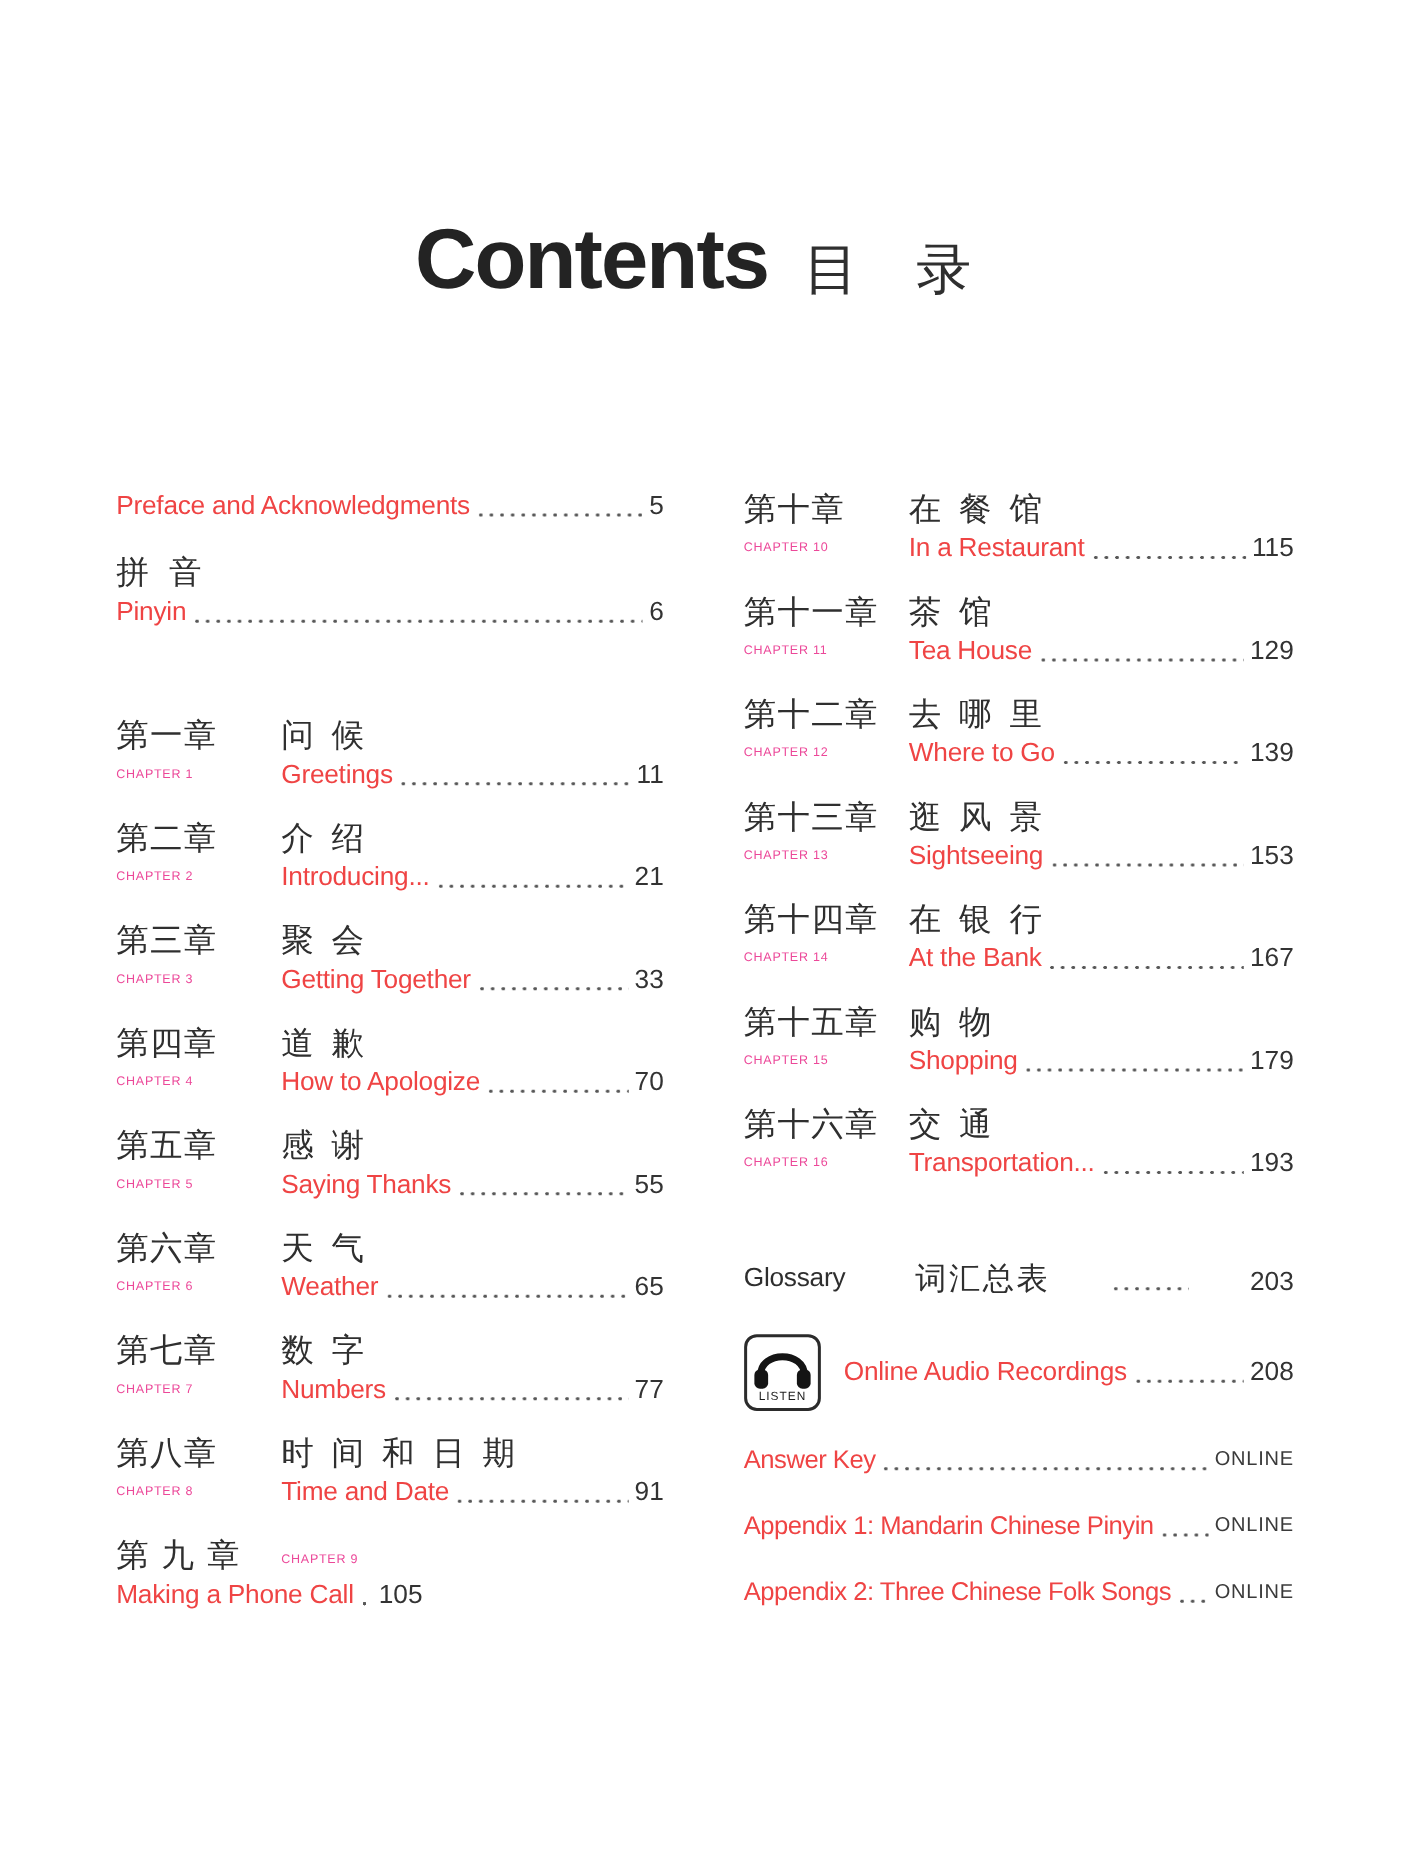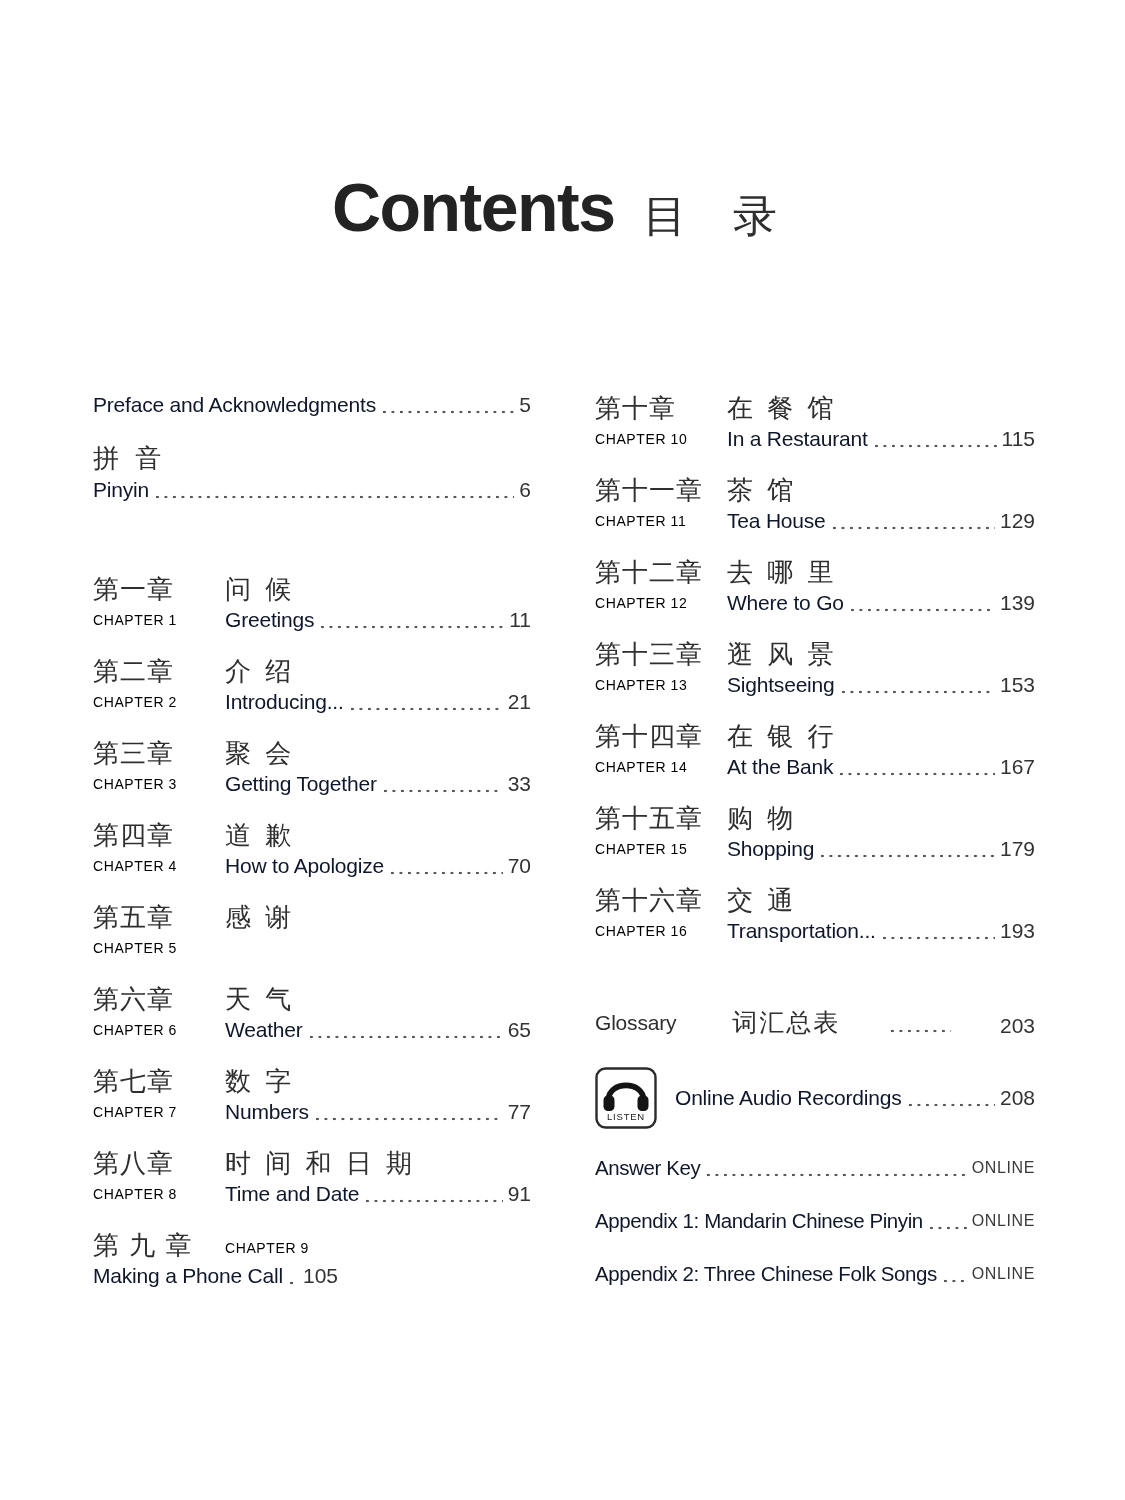--- a/index.html
+++ b/index.html
@@ -21,39 +21,39 @@
     font-family:"DejaVu Serif","Liberation Serif",serif;
     font-size:44px;font-weight:400;letter-spacing:16px;color:#2a2a2a;
     display:inline-block;margin-left:24px;vertical-align:baseline;
   }
   
   .columns{display:flex;margin:145px 90px 0 93px;}
   .col-left{width:438px;flex:none;}
   .col-right{width:440px;flex:none;margin-left:64px;}
   
   .row{display:flex;align-items:flex-end;line-height:28px;white-space:nowrap;}
-  .t{font-size:21px;letter-spacing:-0.2px;color:#0f172a;flex:none;}
+  .t{font-size:21px;letter-spacing:-0.2px;color:#ef4444;flex:none;}
   .leader{
     flex:1 1 auto;min-width:8px;height:4px;
     background:radial-gradient(circle at 1.6px 2px,#585858 1.25px,transparent 1.55px) left bottom/8.5px 4px repeat-x;
     margin:0 5px 5px 7px;align-self:flex-end;
   }
   .pg{font-size:21px;color:#333333;flex:none;}
   .pg.online{font-size:16px;letter-spacing:0.6px;color:#3a3a3a;}
   
   .zh{font-family:"DejaVu Serif","Liberation Serif",serif;color:#2f2f2f;}
   
   .pinyin-block{margin-top:21px;}
   .pinyin-zh{display:block;font-size:26px;letter-spacing:4px;line-height:36px;}
   
   .chapters{margin-top:68px;}
   .ch{display:grid;grid-template-columns:132px 1fr;margin-bottom:20px;}
   .ch .zh-label{font-size:26px;letter-spacing:1px;line-height:34px;align-self:end;white-space:nowrap;}
   .ch .zh-title{font-size:26px;letter-spacing:3px;line-height:34px;align-self:end;white-space:nowrap;}
-  .en-label{font-size:14px;letter-spacing:0.6px;color:#000000;line-height:28px;align-self:end;white-space:nowrap;}
+  .en-label{font-size:10px;letter-spacing:0.6px;color:#ec4899;line-height:28px;align-self:end;white-space:nowrap;}
   
   .glossary{margin-top:63px;display:flex;align-items:flex-end;white-space:nowrap;gap:44px;}
   .glossary .t-en{font-size:21px;letter-spacing:-0.2px;line-height:30px;}
   .glossary .t-zh{font-size:25px;letter-spacing:2px;line-height:30px;margin-left:12px;}
   .audio{display:flex;align-items:center;margin-top:29px;}
   .audio .row{flex:1;margin-left:18px;}
   .simple-row{margin-top:25px;}
   .simple-row .t{font-size:20.5px;letter-spacing:-0.4px;}
   .listen-svg{display:block;}
 </style>
@@ -129,20 +129,25 @@
             <span class="t">How to Apologize</span>
             <span class="leader"></span>
             <span class="pg">70</span>
           </span>
         </div>
 
         <div class="ch">
           <span class="zh zh-label">第五章</span>
           <span class="zh zh-title">感 谢</span>
           <span class="en-label">CHAPTER 5</span>
+          <span class="row">
+            <span class="t">Saying Thanks</span>
+            <span class="leader"></span>
+            <span class="pg">55</span>
+          </span>
         </div>
 
         <div class="ch">
           <span class="zh zh-label">第六章</span>
           <span class="zh zh-title">天 气</span>
           <span class="en-label">CHAPTER 6</span>
           <span class="row">
             <span class="t">Weather</span>
             <span class="leader"></span>
             <span class="pg">65</span>

